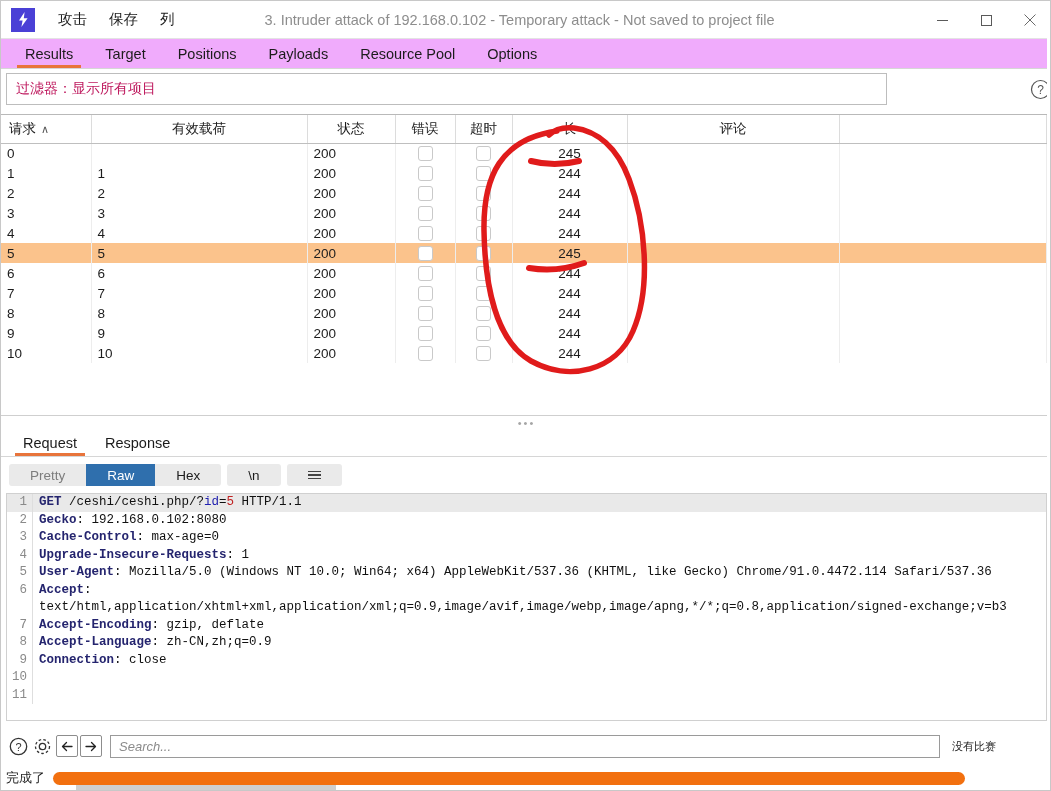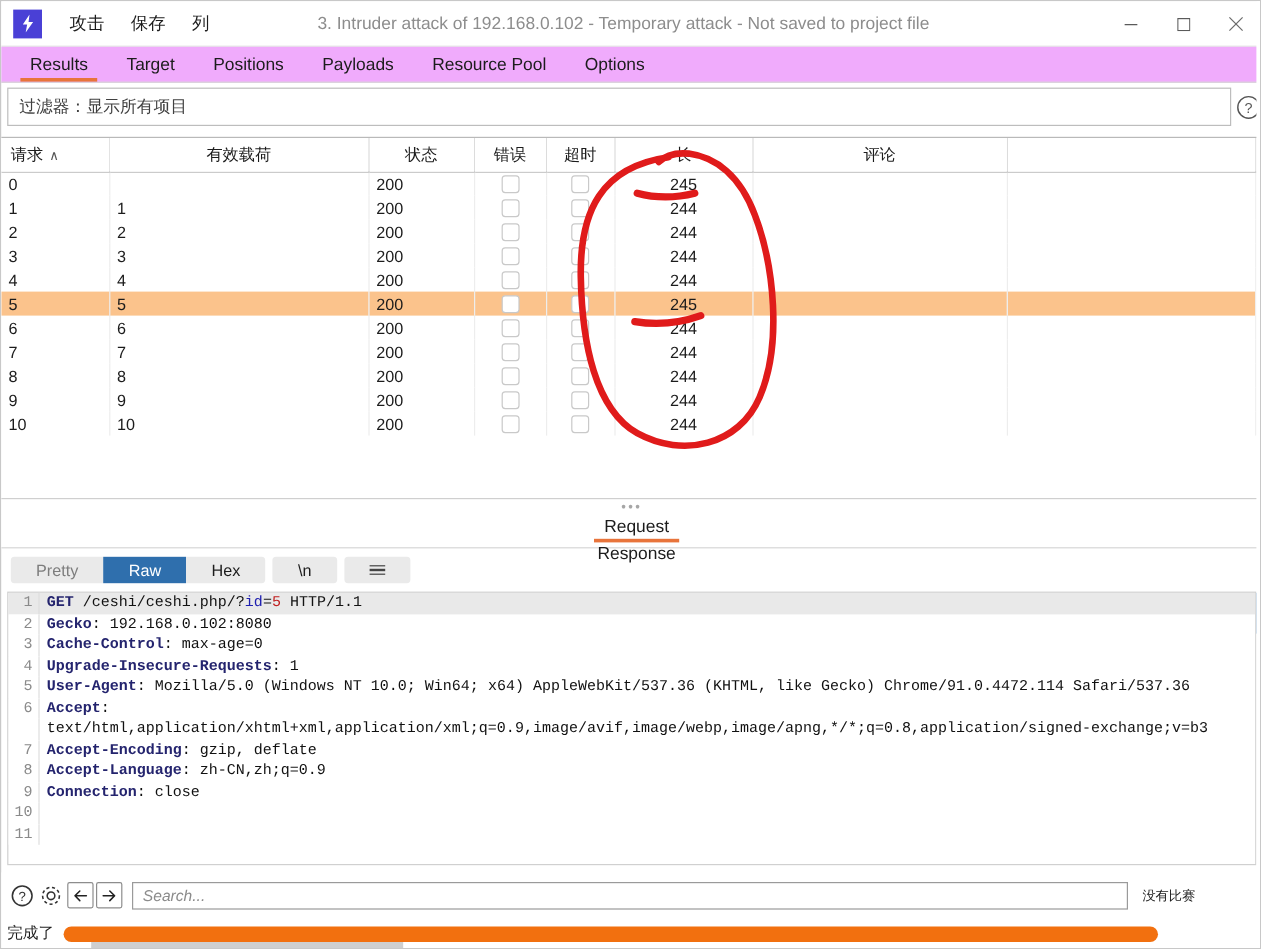--- a/index.html
+++ b/index.html
@@ -77,26 +77,26 @@
   }
   .ttab.active::after {
     content: ""; position: absolute;
     left: 8px; right: 8px; bottom: 0; height: 3px;
     background: #e8743b;
   }
 
   
   .filterbar {
     position: absolute; left: 5px; top: 72px;
-    width: 1020px; height: 32px;
+    width: 881px; height: 32px;
     background: #ffffff;
     border: 1px solid #bdbdbd;
     display: flex; align-items: center;
     padding-left: 9px;
-    font-size: 14px; color: #404040;
+    font-size: 14px; color: #be185d;
     cursor: default;
     font-family: Liberation Mono, monospace;
   }
   .filter-help {
     position: absolute; left: 1026px; top: 75px;
     width: 26px; height: 26px;
     display: flex; align-items: center; justify-content: center;
   }
 
   
@@ -175,25 +175,24 @@
     background: #ffffff;
     border-top: 1px solid #cfcfcf;
     display: flex; align-items: center; justify-content: center;
   }
   .splitdots { letter-spacing: 2px; color: #a6a6a6; font-size: 11px; line-height: 6px; }
 
   
   .reqtabs {
     position: absolute; left: 0; top: 428px;
     width: 1051px; height: 28px;
-    display: flex; align-items: center;
+    display: flex; align-items: flex-end;
     border-bottom: 1px solid #d6d6d6;
     background: #fff;
     padding-left: 8px;
-    flex-direction: column;
   }
   .rtab {
     font-size: 14.5px; color: #1c1c1c;
     padding: 2px 14px 5px 14px;
     position: relative; cursor: default;
   }
   .rtab.active::after {
     content: ""; position: absolute;
     left: 6px; right: 6px; bottom: 0; height: 3px;
     background: #e8743b;

